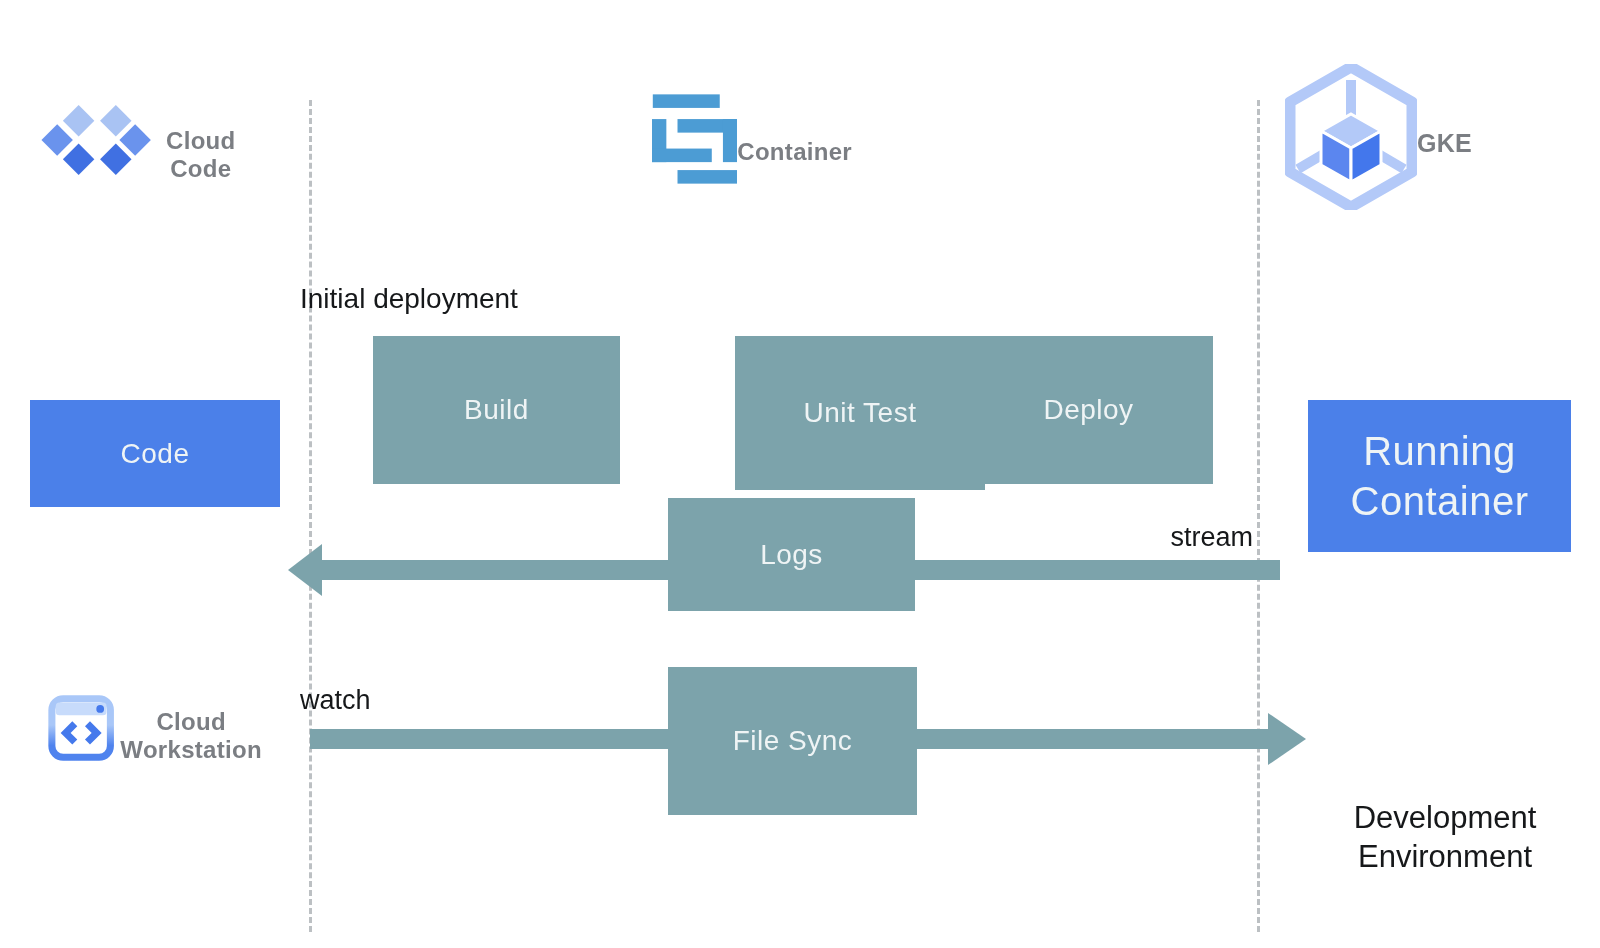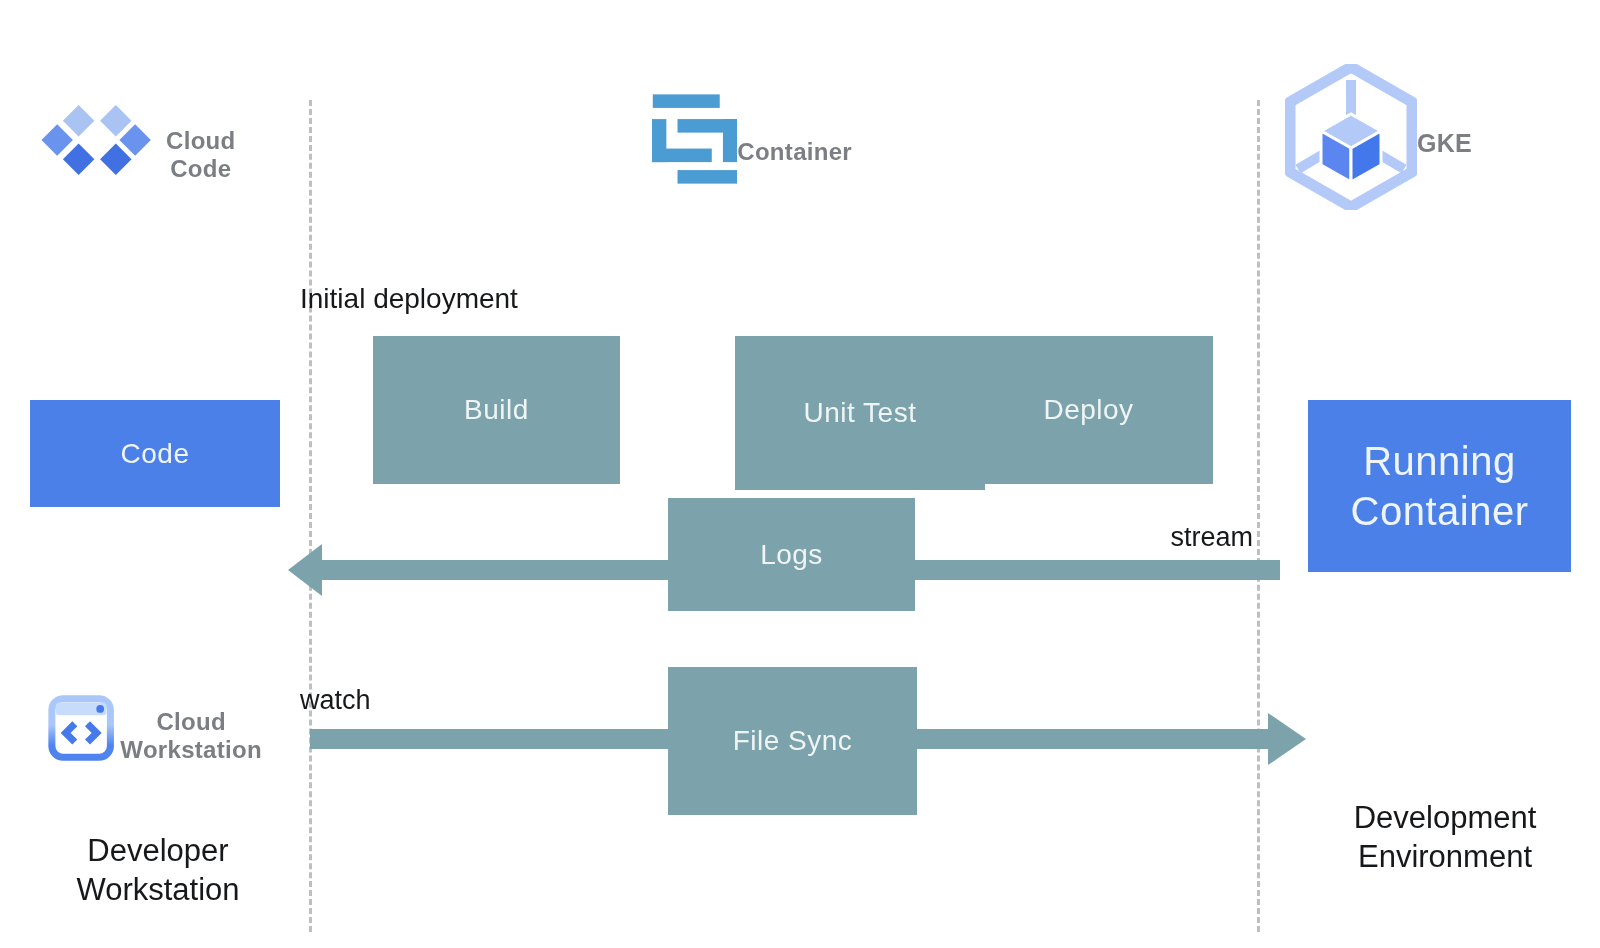--- a/index.html
+++ b/index.html
@@ -11,21 +11,21 @@
     position:absolute; top:100px; height:832px; width:0;
     border-left:3px dashed var(--dash-gray,#bcc0c3); z-index:0;
   }
   .box {
     position:absolute; display:flex; align-items:center; justify-content:center;
     text-align:center; color:var(--box-text,#eff4f5); font-size:28px;
     letter-spacing:.5px; z-index:2;
   }
   .box.teal { background:var(--process-box,#7ca3ab); }
   .box.blue { background:var(--artifact-box,#4b80e9); }
-  .box.two-line { font-size:40px; line-height:1.25; padding:11px 8px; }
+  .box.two-line { font-size:40px; line-height:1.25; padding:1px 8px; }
   .bar { position:absolute; height:20px; background:var(--arrow,#7ca3ab); z-index:1; }
   .head-left {
     position:absolute; width:0; height:0; z-index:1;
     border-top:26px solid transparent; border-bottom:26px solid transparent;
     border-right:34px solid var(--arrow,#7ca3ab);
   }
   .head-right {
     position:absolute; width:0; height:0; z-index:1;
     border-top:26px solid transparent; border-bottom:26px solid transparent;
     border-left:38px solid var(--arrow,#7ca3ab);
@@ -119,16 +119,15 @@
       </defs>
       <rect x="5.5" y="5.5" width="83" height="83" rx="16" style="fill:none;stroke:url(#cwg);stroke-width:10"></rect>
       <rect x="11" y="11" width="72" height="18" rx="5" style="fill:var(--workstation-header,#c7dbfb)"></rect>
       <circle cx="74" cy="20" r="5.5" style="fill:var(--workstation-accent,#4579ec)"></circle>
       <path d="M38 41 L25 54 L38 67" style="fill:none;stroke:var(--workstation-accent,#4579ec);stroke-width:10;stroke-linejoin:miter"></path>
       <path d="M56 41 L69 54 L56 67" style="fill:none;stroke:var(--workstation-accent,#4579ec);stroke-width:10;stroke-linejoin:miter"></path>
     </svg>
     <div class="caption" style="margin-top:16px;">Cloud Workstation</div>
   </div>
 
-  <div class="big-caption" style="left:33px; top:831px; width:250px;">Developer Workstation</div>
   <div class="big-caption" style="left:1280px; top:798px; width:330px;">Development Environment</div>
 
 </div>
 
 </body></html>

